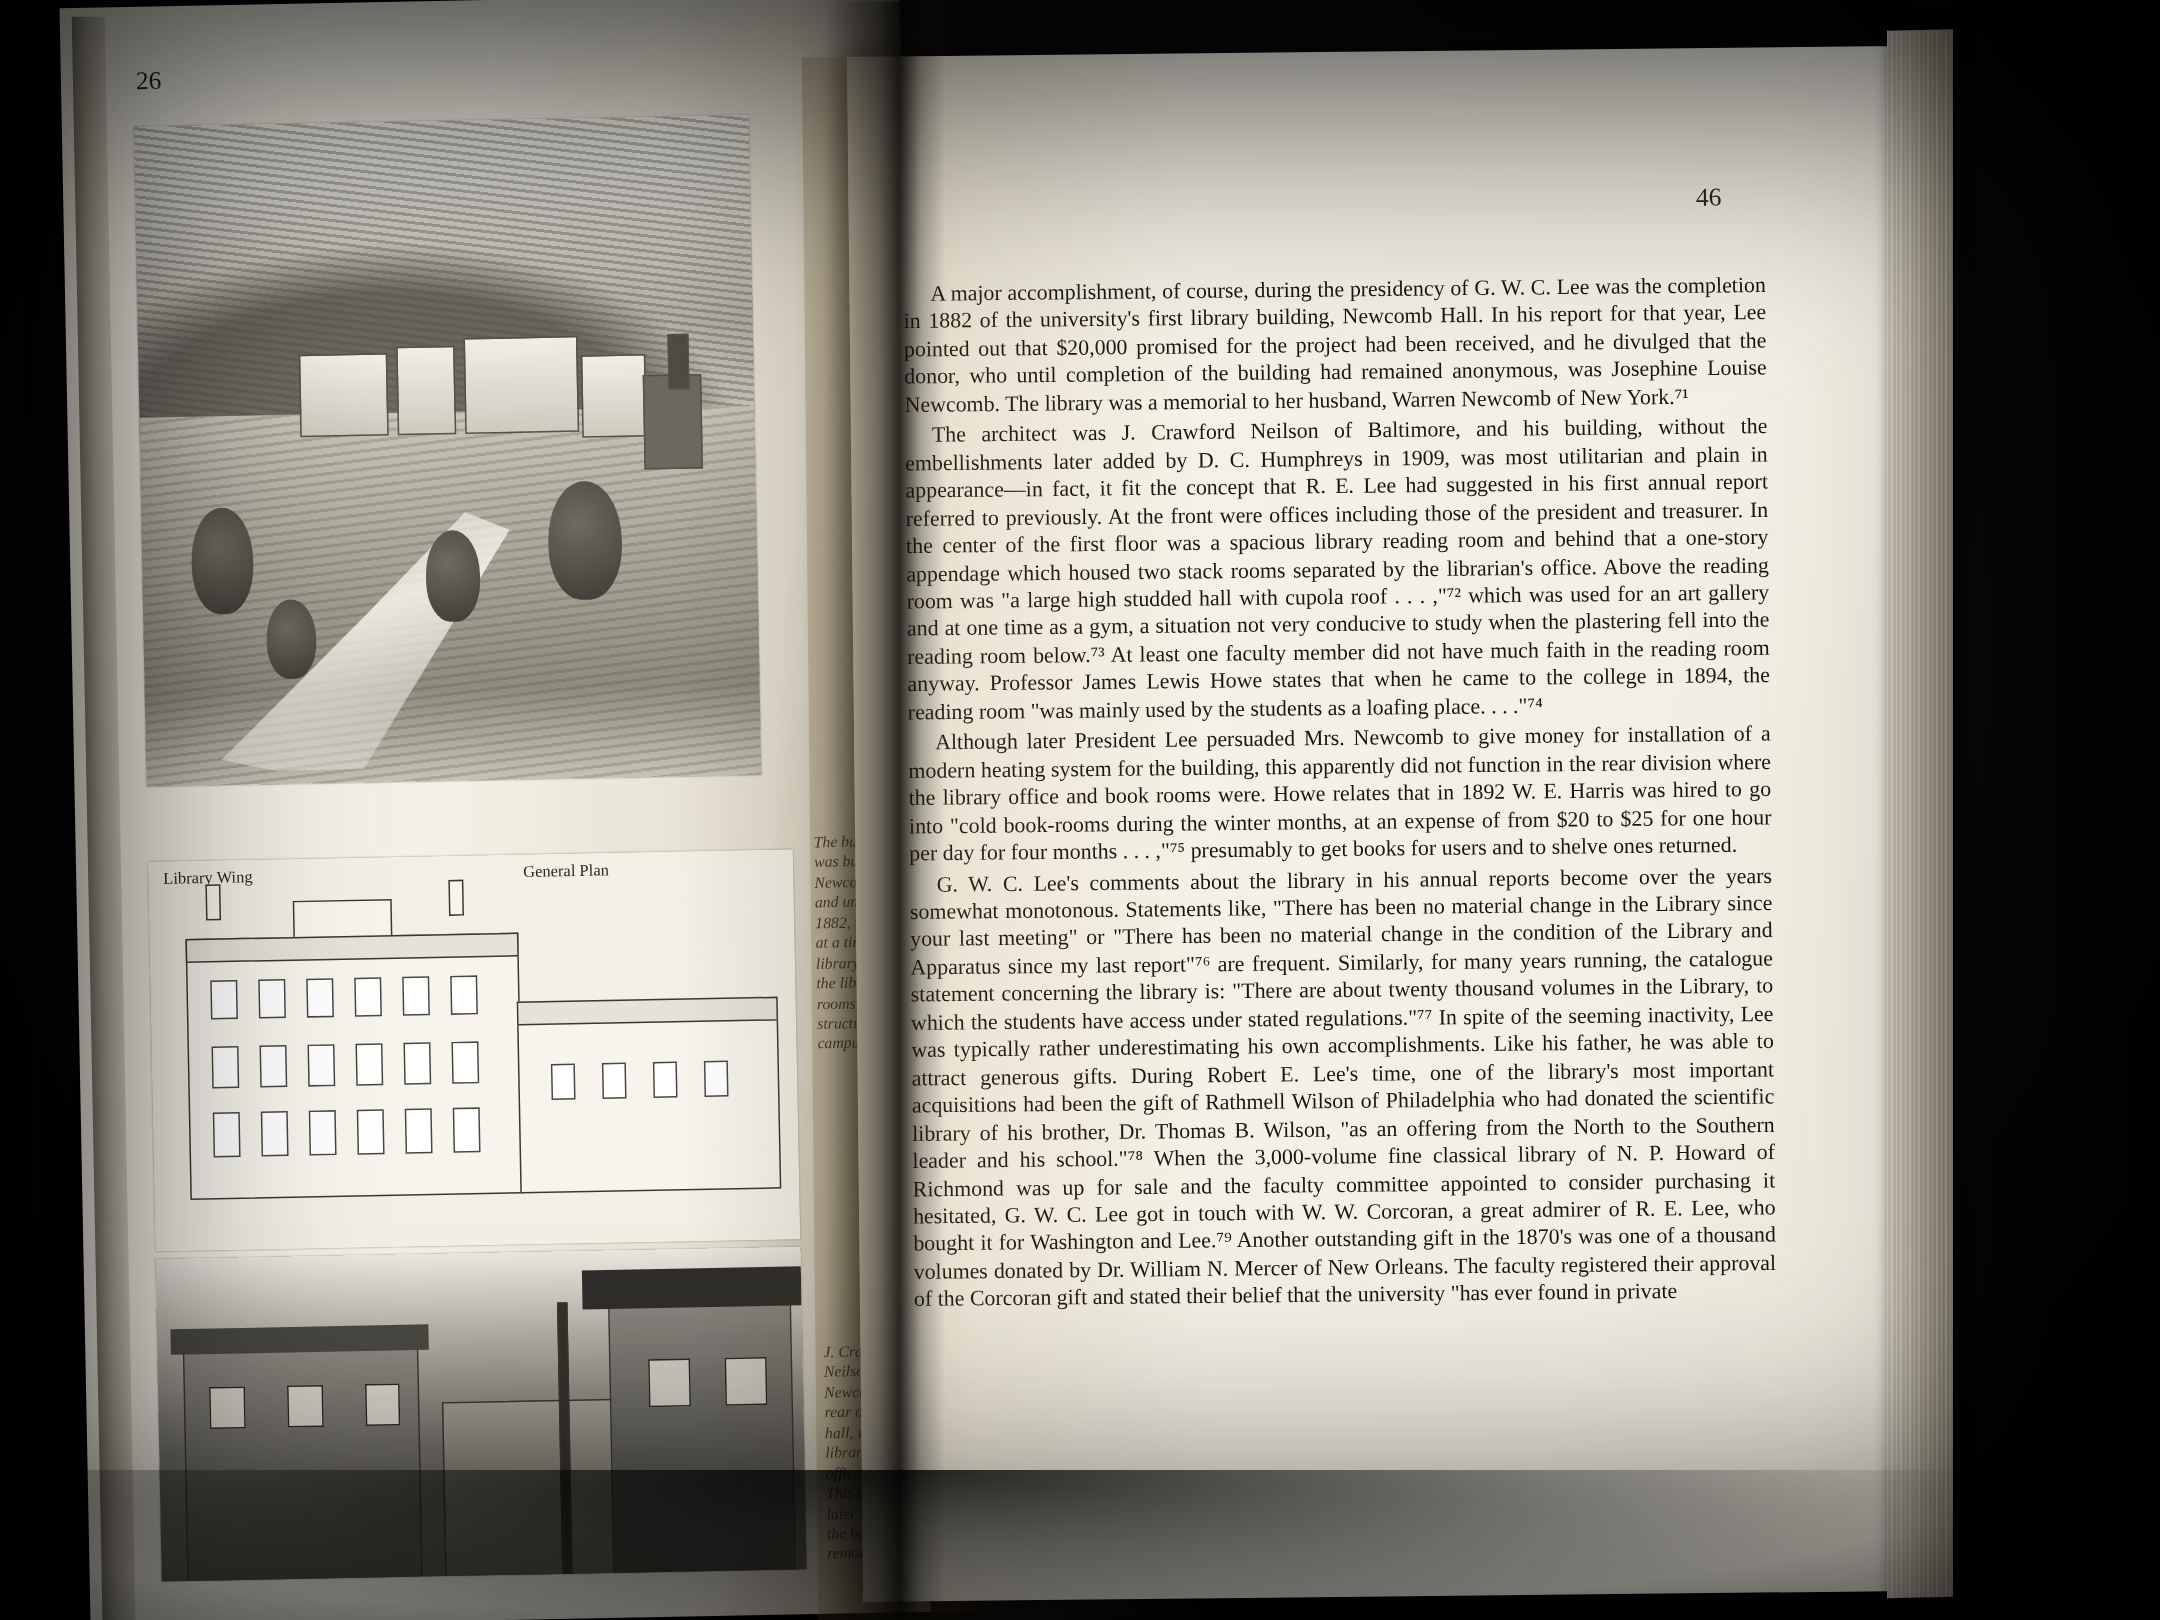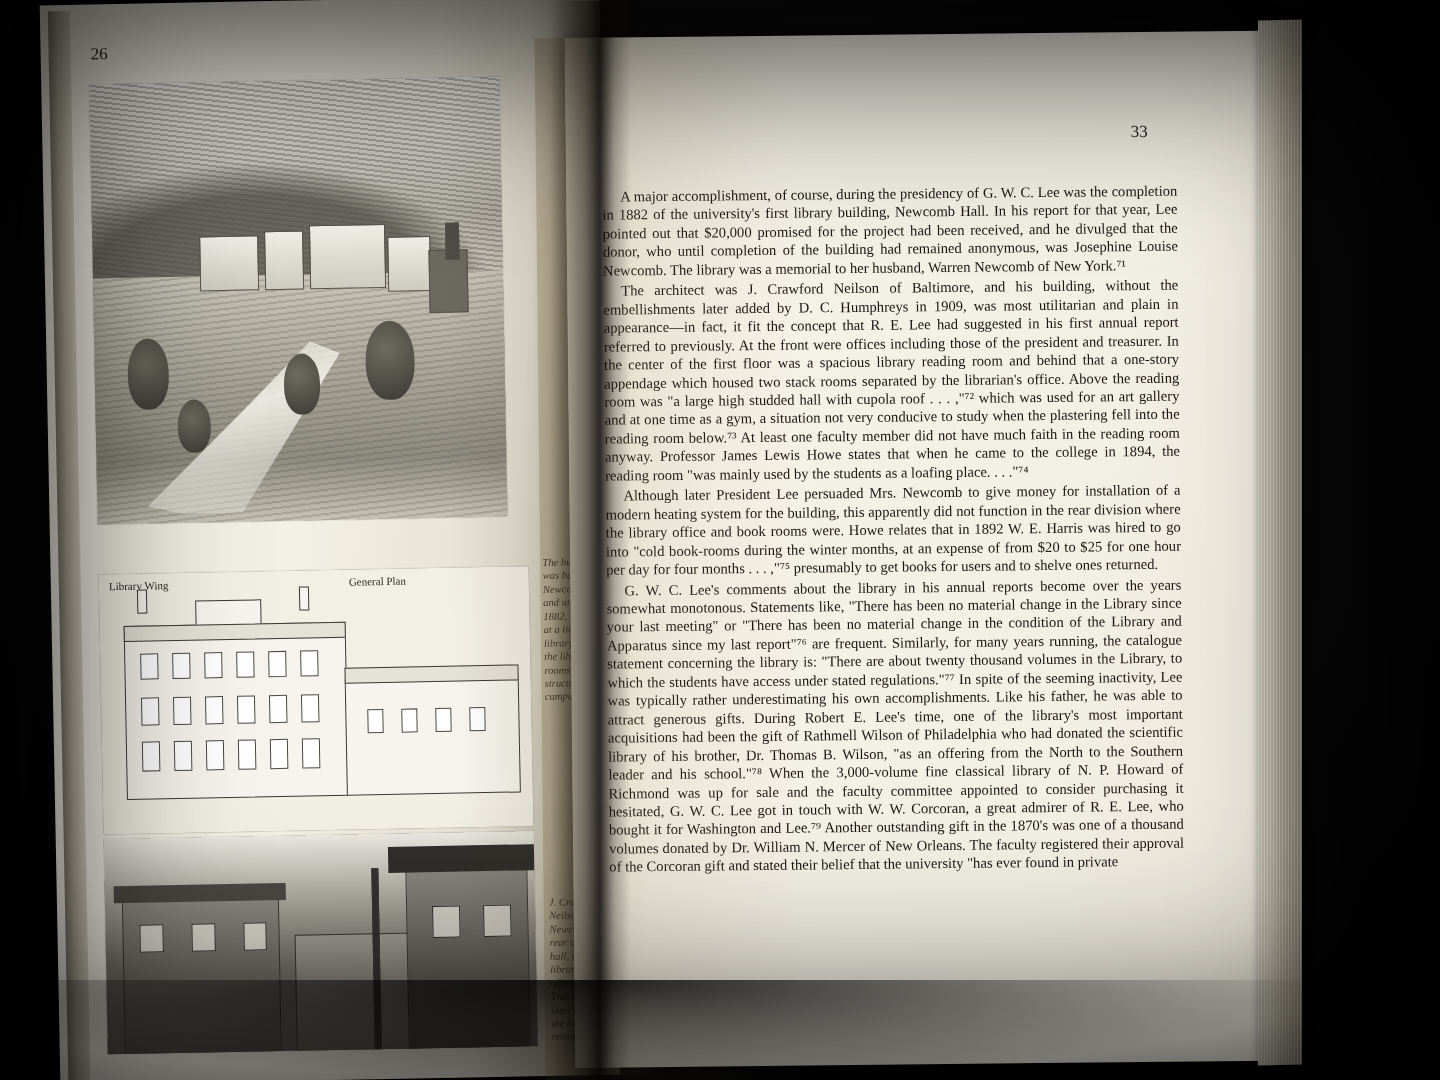--- a/index.html
+++ b/index.html
@@ -217,21 +217,21 @@
         <div class="photo-b" style="left:62%;top:16%;width:1.2%;height:84%;background:#34322d;"></div>
       </div>
 
       <div class="caption" id="caption-1">The building as it was built for Newcomb Hall, plain and unadorned in 1882, was completed at a time when the library... Until then, the library occupied rooms in other structures on the campus.</div>
       <div class="caption" id="caption-2">J. Crawford Neilson's design for Newcomb included a rear of the completed hall, where the library offices and office were housed. This appendage was later removed when the building was remodeled.</div>
 
       <div class="curve-shade"></div>
     </div>
 
     <div class="page-right">
-      <div class="folio" id="folio-right">33</div>
+      <div class="folio" id="folio-right">46</div>
 
       <div class="col">
         <p>A major accomplishment, of course, during the presidency of G. W. C. Lee was the completion in 1882 of the university's first library building, Newcomb Hall. In his report for that year, Lee pointed out that $20,000 promised for the project had been received, and he divulged that the donor, who until completion of the building had remained anonymous, was Josephine Louise Newcomb. The library was a memorial to her husband, Warren Newcomb of New York.⁷¹</p>
         <p>The architect was J. Crawford Neilson of Baltimore, and his building, without the embellishments later added by D. C. Humphreys in 1909, was most utilitarian and plain in appearance—in fact, it fit the concept that R. E. Lee had suggested in his first annual report referred to previously. At the front were offices including those of the president and treasurer. In the center of the first floor was a spacious library reading room and behind that a one-story appendage which housed two stack rooms separated by the librarian's office. Above the reading room was "a large high studded hall with cupola roof . . . ,"⁷² which was used for an art gallery and at one time as a gym, a situation not very conducive to study when the plastering fell into the reading room below.⁷³ At least one faculty member did not have much faith in the reading room anyway. Professor James Lewis Howe states that when he came to the college in 1894, the reading room "was mainly used by the students as a loafing place. . . ."⁷⁴</p>
         <p>Although later President Lee persuaded Mrs. Newcomb to give money for installation of a modern heating system for the building, this apparently did not function in the rear division where the library office and book rooms were. Howe relates that in 1892 W. E. Harris was hired to go into "cold book-rooms during the winter months, at an expense of from $20 to $25 for one hour per day for four months . . . ,"⁷⁵ presumably to get books for users and to shelve ones returned.</p>
         <p>G. W. C. Lee's comments about the library in his annual reports become over the years somewhat monotonous. Statements like, "There has been no material change in the Library since your last meeting" or "There has been no material change in the condition of the Library and Apparatus since my last report"⁷⁶ are frequent. Similarly, for many years running, the catalogue statement concerning the library is: "There are about twenty thousand volumes in the Library, to which the students have access under stated regulations."⁷⁷ In spite of the seeming inactivity, Lee was typically rather underestimating his own accomplishments. Like his father, he was able to attract generous gifts. During Robert E. Lee's time, one of the library's most important acquisitions had been the gift of Rathmell Wilson of Philadelphia who had donated the scientific library of his brother, Dr. Thomas B. Wilson, "as an offering from the North to the Southern leader and his school."⁷⁸ When the 3,000-volume fine classical library of N. P. Howard of Richmond was up for sale and the faculty committee appointed to consider purchasing it hesitated, G. W. C. Lee got in touch with W. W. Corcoran, a great admirer of R. E. Lee, who bought it for Washington and Lee.⁷⁹ Another outstanding gift in the 1870's was one of a thousand volumes donated by Dr. William N. Mercer of New Orleans. The faculty registered their approval of the Corcoran gift and stated their belief that the university "has ever found in private</p>
       </div>
 
       <div class="warm-glow" style="left:-30px;"></div>
     </div>

